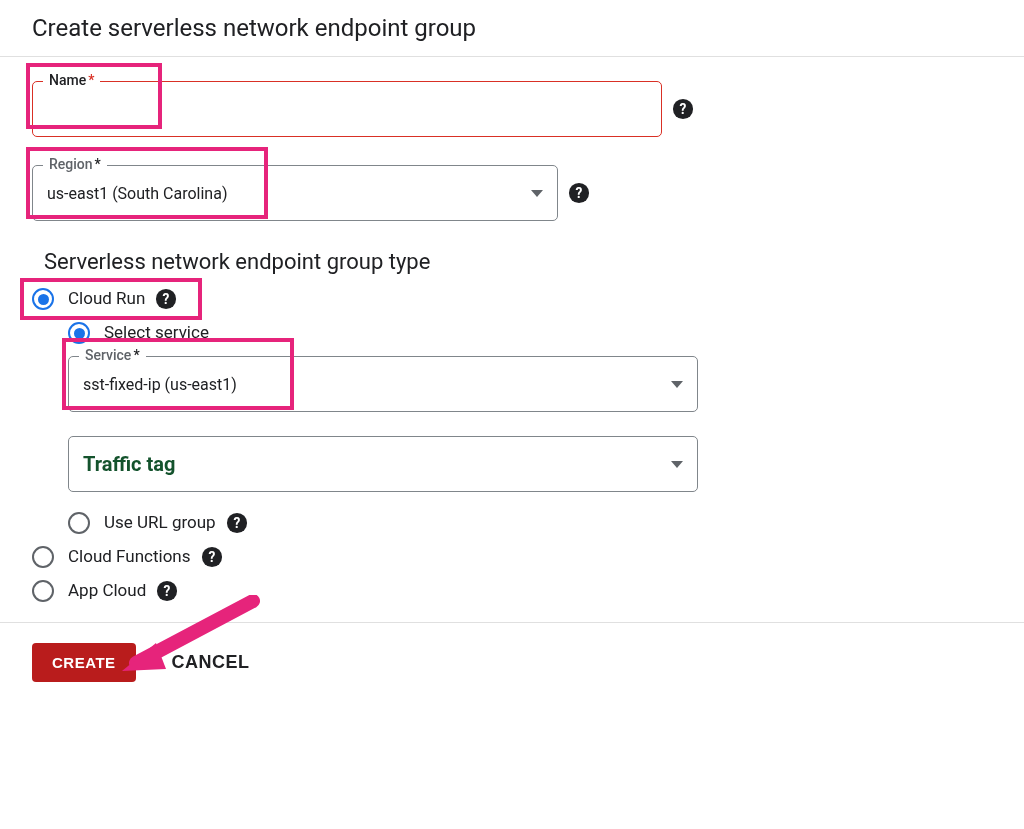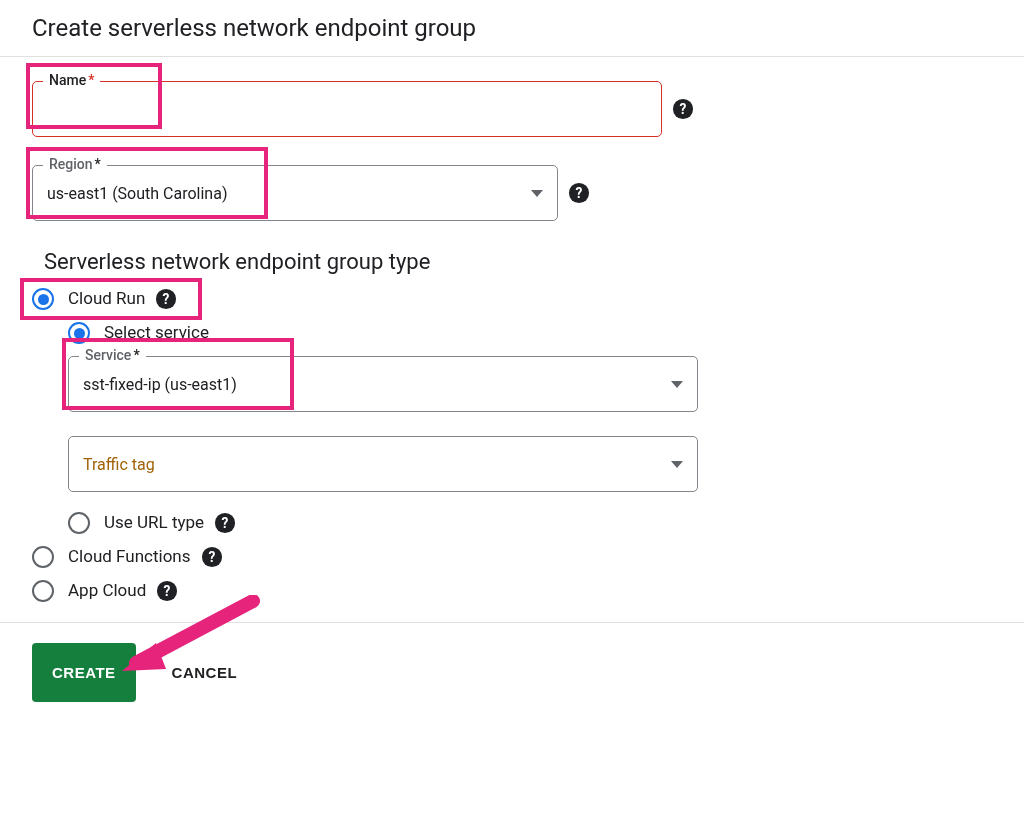--- a/index.html
+++ b/index.html
@@ -53,21 +53,21 @@
   .asterisk { color: #d93025; margin-left: 2px; }
   .asterisk.dark { color: #202124; }
   .outlined input.text {
     border: none;
     outline: none;
     font-size: 16px;
     width: 100%;
     background: transparent;
     color: #202124;
   }
-  .outlined .placeholder { color: #a16207; font-size: 16px; }
+  .outlined .placeholder { color: #14532d; font-size: 20px; font-weight: bold; }
   .outlined .dropdown-icon {
     margin-left: auto;
     width: 0; height: 0;
     border-left: 6px solid transparent;
     border-right: 6px solid transparent;
     border-top: 7px solid #5f6368;
   }
   .help-icon {
     width: 22px; height: 22px;
     display: inline-flex;
@@ -128,35 +128,35 @@
   
   .footer {
     border-top: 1px solid #e0e0e0;
     padding: 20px 32px;
     display: flex;
     align-items: center;
     gap: 30px;
     margin-top: 20px;
   }
   .btn-primary {
-    background: #15803d;
+    background: #b91c1c;
     color: #fff;
     border: none;
     border-radius: 4px;
-    padding: 21px 20px;
+    padding: 11px 20px;
     font-size: 15px;
     font-weight: 600;
     letter-spacing: 0.5px;
     cursor: pointer;
   }
   .btn-flat {
     background: none;
     border: none;
     color: #202124;
-    font-size: 15px;
+    font-size: 18px;
     font-weight: 600;
     letter-spacing: 0.5px;
     cursor: pointer;
   }
 
   .rel { position: relative; }
 </style>
 </head>
 <body>
 
@@ -233,21 +233,21 @@
 
       <div class="field-row" style="margin-bottom:20px;">
         <div class="outlined" style="width:630px;">
           <span class="placeholder">Traffic tag</span>
           <span class="dropdown-icon"></span>
         </div>
       </div>
 
       <div class="radio-row">
         <span class="radio"></span>
-        <span>Use URL type</span>
+        <span>Use URL group</span>
         <span class="help-icon" style="margin-left:-4px;">
           <svg viewBox="0 0 24 24">
               <circle cx="12" cy="12" r="11" fill="#202124"></circle>
               <text x="12" y="17" text-anchor="middle" font-size="15" font-weight="700" fill="#fff">?</text>
             </svg>
         </span>
       </div>
     </div>
 
     <div class="radio-row">

